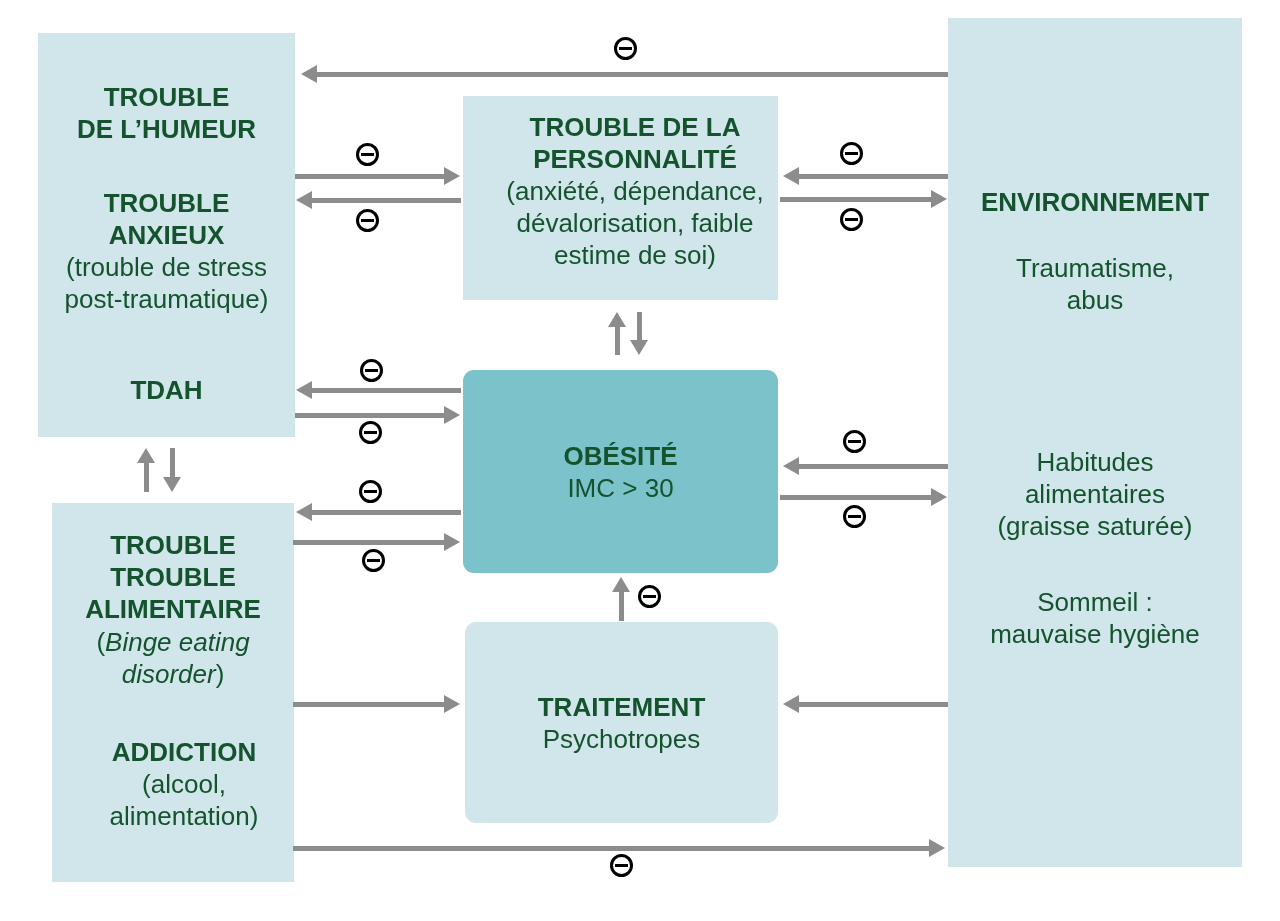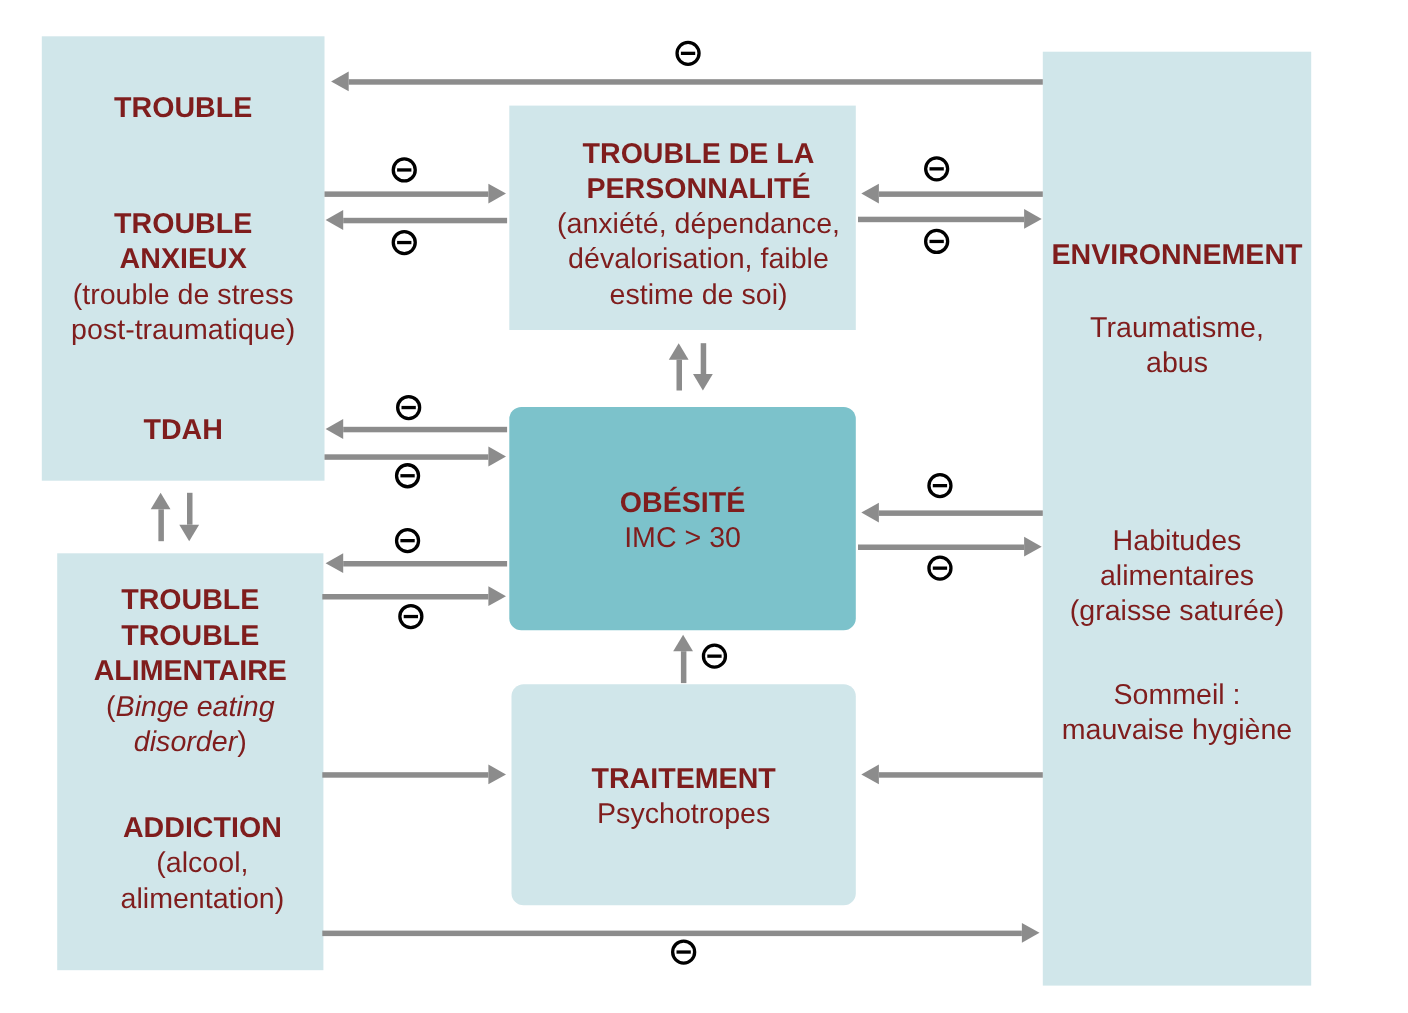--- a/index.html
+++ b/index.html
@@ -1,18 +1,18 @@
 <!DOCTYPE html>
 <html lang="fr"><head>
 <meta charset="utf-8">
 <style>
   html,body { margin:0; padding:0; background:#ffffff; }
   .canvas {
     position:relative; width:1280px; height:921px; background:#ffffff;
-    font-family:"Liberation Sans", sans-serif; color:#7f1d1d; overflow:hidden;
+    font-family:"Liberation Sans", sans-serif; color:#14532d; overflow:hidden;
   }
   .box { position:absolute; background:#d0e6ea; }
   .box.accent { background:#7cc2cb; }
   .blk { position:absolute; left:0; right:0; text-align:center; }
   .ln { font-size:26px; line-height:32px; white-space:nowrap; }
   .b  { font-weight:bold; }
   .i  { font-style:italic; }
   .flexcenter { display:flex; flex-direction:column; justify-content:center; align-items:center;border-radius:11px; }
 
   
@@ -46,20 +46,21 @@
   }
 </style>
 </head>
 <body>
 
 <div class="canvas">
 
   <div class="box" style="left:38px; top:33px; width:257px; height:404px;">
     <div class="blk" style="top:48px;">
       <div class="ln b">TROUBLE</div>
+      <div class="ln b">DE L’HUMEUR</div>
     </div>
     <div class="blk" style="top:154px;">
       <div class="ln b">TROUBLE</div>
       <div class="ln b">ANXIEUX</div>
       <div class="ln">(trouble de stress</div>
       <div class="ln">post-traumatique)</div>
     </div>
     <div class="blk" style="top:341px;">
       <div class="ln b">TDAH</div>
     </div>
@@ -76,40 +77,40 @@
       <div class="ln"><span class="i">disorder</span><span>)</span></div>
     </div>
     <div class="blk" style="top:233px;margin-left:22px;">
       <div class="ln b">ADDICTION</div>
       <div class="ln">(alcool,</div>
       <div class="ln">alimentation)</div>
     </div>
   </div>
 
   <div class="box" style="left:463px; top:96px; width:315px; height:204px;">
-    <div class="blk" style="top:27px;padding-left:29px;">
+    <div class="blk" style="top:15px;padding-left:29px;">
       <div class="ln b">TROUBLE DE LA</div>
       <div class="ln b">PERSONNALITÉ</div>
       <div class="ln">(anxiété, dépendance,</div>
       <div class="ln">dévalorisation, faible</div>
       <div class="ln">estime de soi)</div>
     </div>
   </div>
 
   <div class="box accent flexcenter" style="left:463px; top:370px; width:315px; height:203px;">
     <div class="ln b">OBÉSITÉ</div>
     <div class="ln">IMC &gt; 30</div>
   </div>
 
   <div class="box flexcenter" style="left:465px; top:622px; width:313px; height:201px;">
     <div class="ln b">TRAITEMENT</div>
     <div class="ln">Psychotropes</div>
   </div>
 
-  <div class="box" style="left:948px; top:47px; width:244px; height:849px;">
+  <div class="box" style="left:948px; top:18px; width:294px; height:849px;">
     <div class="blk" style="top:168px;">
       <div class="ln b">ENVIRONNEMENT</div>
     </div>
     <div class="blk" style="top:234px;text-align:center;">
       <div class="ln">Traumatisme,</div>
       <div class="ln">abus</div>
     </div>
     <div class="blk" style="top:428px;">
       <div class="ln">Habitudes</div>
       <div class="ln">alimentaires</div>

